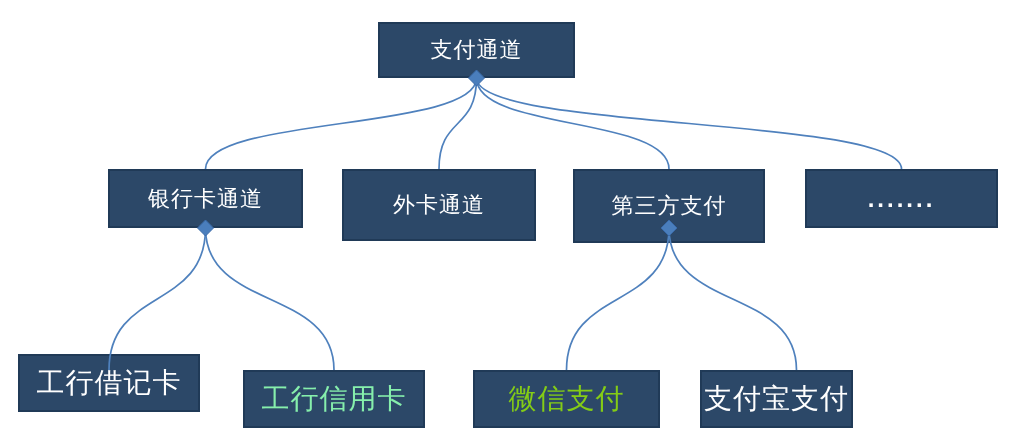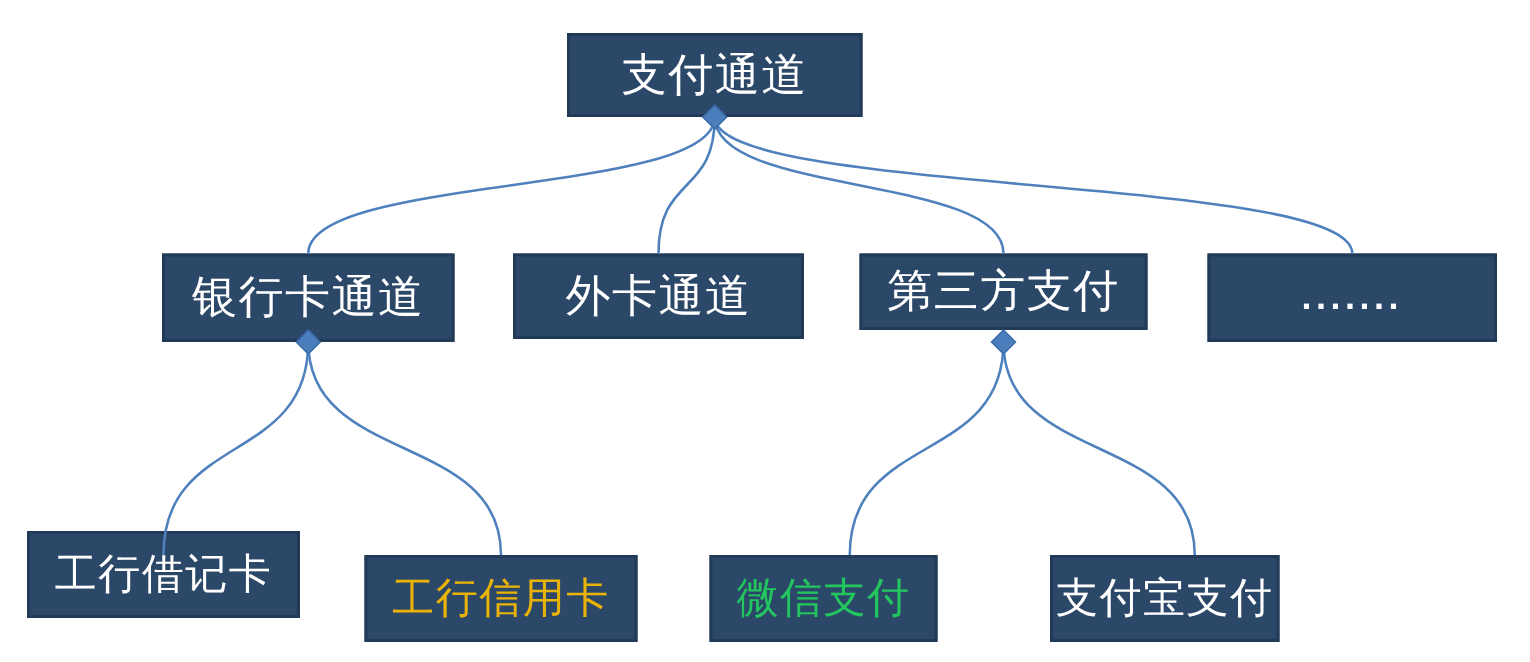--- a/index.html
+++ b/index.html
@@ -17,21 +17,21 @@
   }
   .node {
     position: absolute;
     box-sizing: border-box;
     display: flex;
     align-items: center;
     justify-content: center;
     background: #2c4868;
     border: 2px solid #203a57;
     color: #ffffff;
-    font-size: 30px;
+    font-size: 22px;
     letter-spacing: 1px;
     white-space: nowrap;
     user-select: none;
   }
   .node.small-text {
     font-size: 28px;
   }
   .node.dots {
     font-size: 24px;
     font-weight: bold;
@@ -44,26 +44,26 @@
     pointer-events: none;
   }
 </style>
 </head>
 <body>
 
 <div class="canvas">
   <div id="nodes">
       <div class="node" style="left: 378px; top: 22px; width: 197px; height: 56px; background: rgb(44, 72, 104); border-color: rgb(32, 58, 87); color: rgb(255, 255, 255);">支付通道</div>
       <div class="node" style="left: 108px; top: 169px; width: 195px; height: 59px; background: rgb(44, 72, 104); border-color: rgb(32, 58, 87); color: rgb(255, 255, 255);">银行卡通道</div>
-      <div class="node" style="left: 342px; top: 169px; width: 194px; height: 57px; background: rgb(44, 72, 104); border-color: rgb(32, 58, 87); color: rgb(255, 255, 255);">外卡通道</div>
-      <div class="node" style="left: 573px; top: 169px; width: 192px; height: 51px; background: rgb(44, 72, 104); border-color: rgb(32, 58, 87); color: rgb(255, 255, 255);">第三方支付</div>
+      <div class="node" style="left: 342px; top: 169px; width: 194px; height: 72px; background: rgb(44, 72, 104); border-color: rgb(32, 58, 87); color: rgb(255, 255, 255);">外卡通道</div>
+      <div class="node" style="left: 573px; top: 169px; width: 192px; height: 74px; background: rgb(44, 72, 104); border-color: rgb(32, 58, 87); color: rgb(255, 255, 255);">第三方支付</div>
       <div class="node dots" style="left: 805px; top: 169px; width: 193px; height: 59px; background: rgb(44, 72, 104); border-color: rgb(32, 58, 87); color: rgb(255, 255, 255);">.......</div>
       <div class="node small-text" style="left: 18px; top: 354px; width: 182px; height: 58px; background: rgb(44, 72, 104); border-color: rgb(32, 58, 87); color: rgb(255, 255, 255);">工行借记卡</div>
-      <div class="node small-text" style="left: 243px; top: 370px; width: 182px; height: 58px; background: rgb(44, 72, 104); border-color: rgb(32, 58, 87); color: #eab308;">工行信用卡</div>
-      <div class="node small-text" style="left: 473px; top: 370px; width: 152px; height: 58px; background: rgb(44, 72, 104); border-color: rgb(32, 58, 87); color: #22c55e;">微信支付</div>
+      <div class="node small-text" style="left: 243px; top: 370px; width: 182px; height: 58px; background: rgb(44, 72, 104); border-color: rgb(32, 58, 87); color: #86efac;">工行信用卡</div>
+      <div class="node small-text" style="left: 473px; top: 370px; width: 187px; height: 58px; background: rgb(44, 72, 104); border-color: rgb(32, 58, 87); color: #84cc16;">微信支付</div>
       <div class="node small-text" style="left: 700px; top: 370px; width: 153px; height: 58px; background: rgb(44, 72, 104); border-color: rgb(32, 58, 87); color: rgb(255, 255, 255);">支付宝支付</div>
     </div>
   <svg id="edges-svg" width="1020" height="441" viewBox="0 0 1020 441">
       <path d="M 476.5 78 C 476.5 130.78, 205.5 116.22, 205.5 169" fill="none" stroke="#4f81bd" stroke-width="1.7"></path>
       <path d="M 476.5 78 C 476.5 130.78, 439 116.22, 439 169" fill="none" stroke="#4f81bd" stroke-width="1.7"></path>
       <path d="M 476.5 78 C 476.5 130.78, 669 116.22, 669 169" fill="none" stroke="#4f81bd" stroke-width="1.7"></path>
       <path d="M 476.5 78 C 476.5 130.78, 901.5 116.22, 901.5 169" fill="none" stroke="#4f81bd" stroke-width="1.7"></path>
       <path d="M 205.5 228 C 205.5 310.36, 109 287.64, 109 370" fill="none" stroke="#4f81bd" stroke-width="1.7"></path>
       <path d="M 205.5 228 C 205.5 310.36, 334 287.64, 334 370" fill="none" stroke="#4f81bd" stroke-width="1.7"></path>
       <path d="M 669 228 C 669 310.36, 566.5 287.64, 566.5 370" fill="none" stroke="#4f81bd" stroke-width="1.7"></path>

